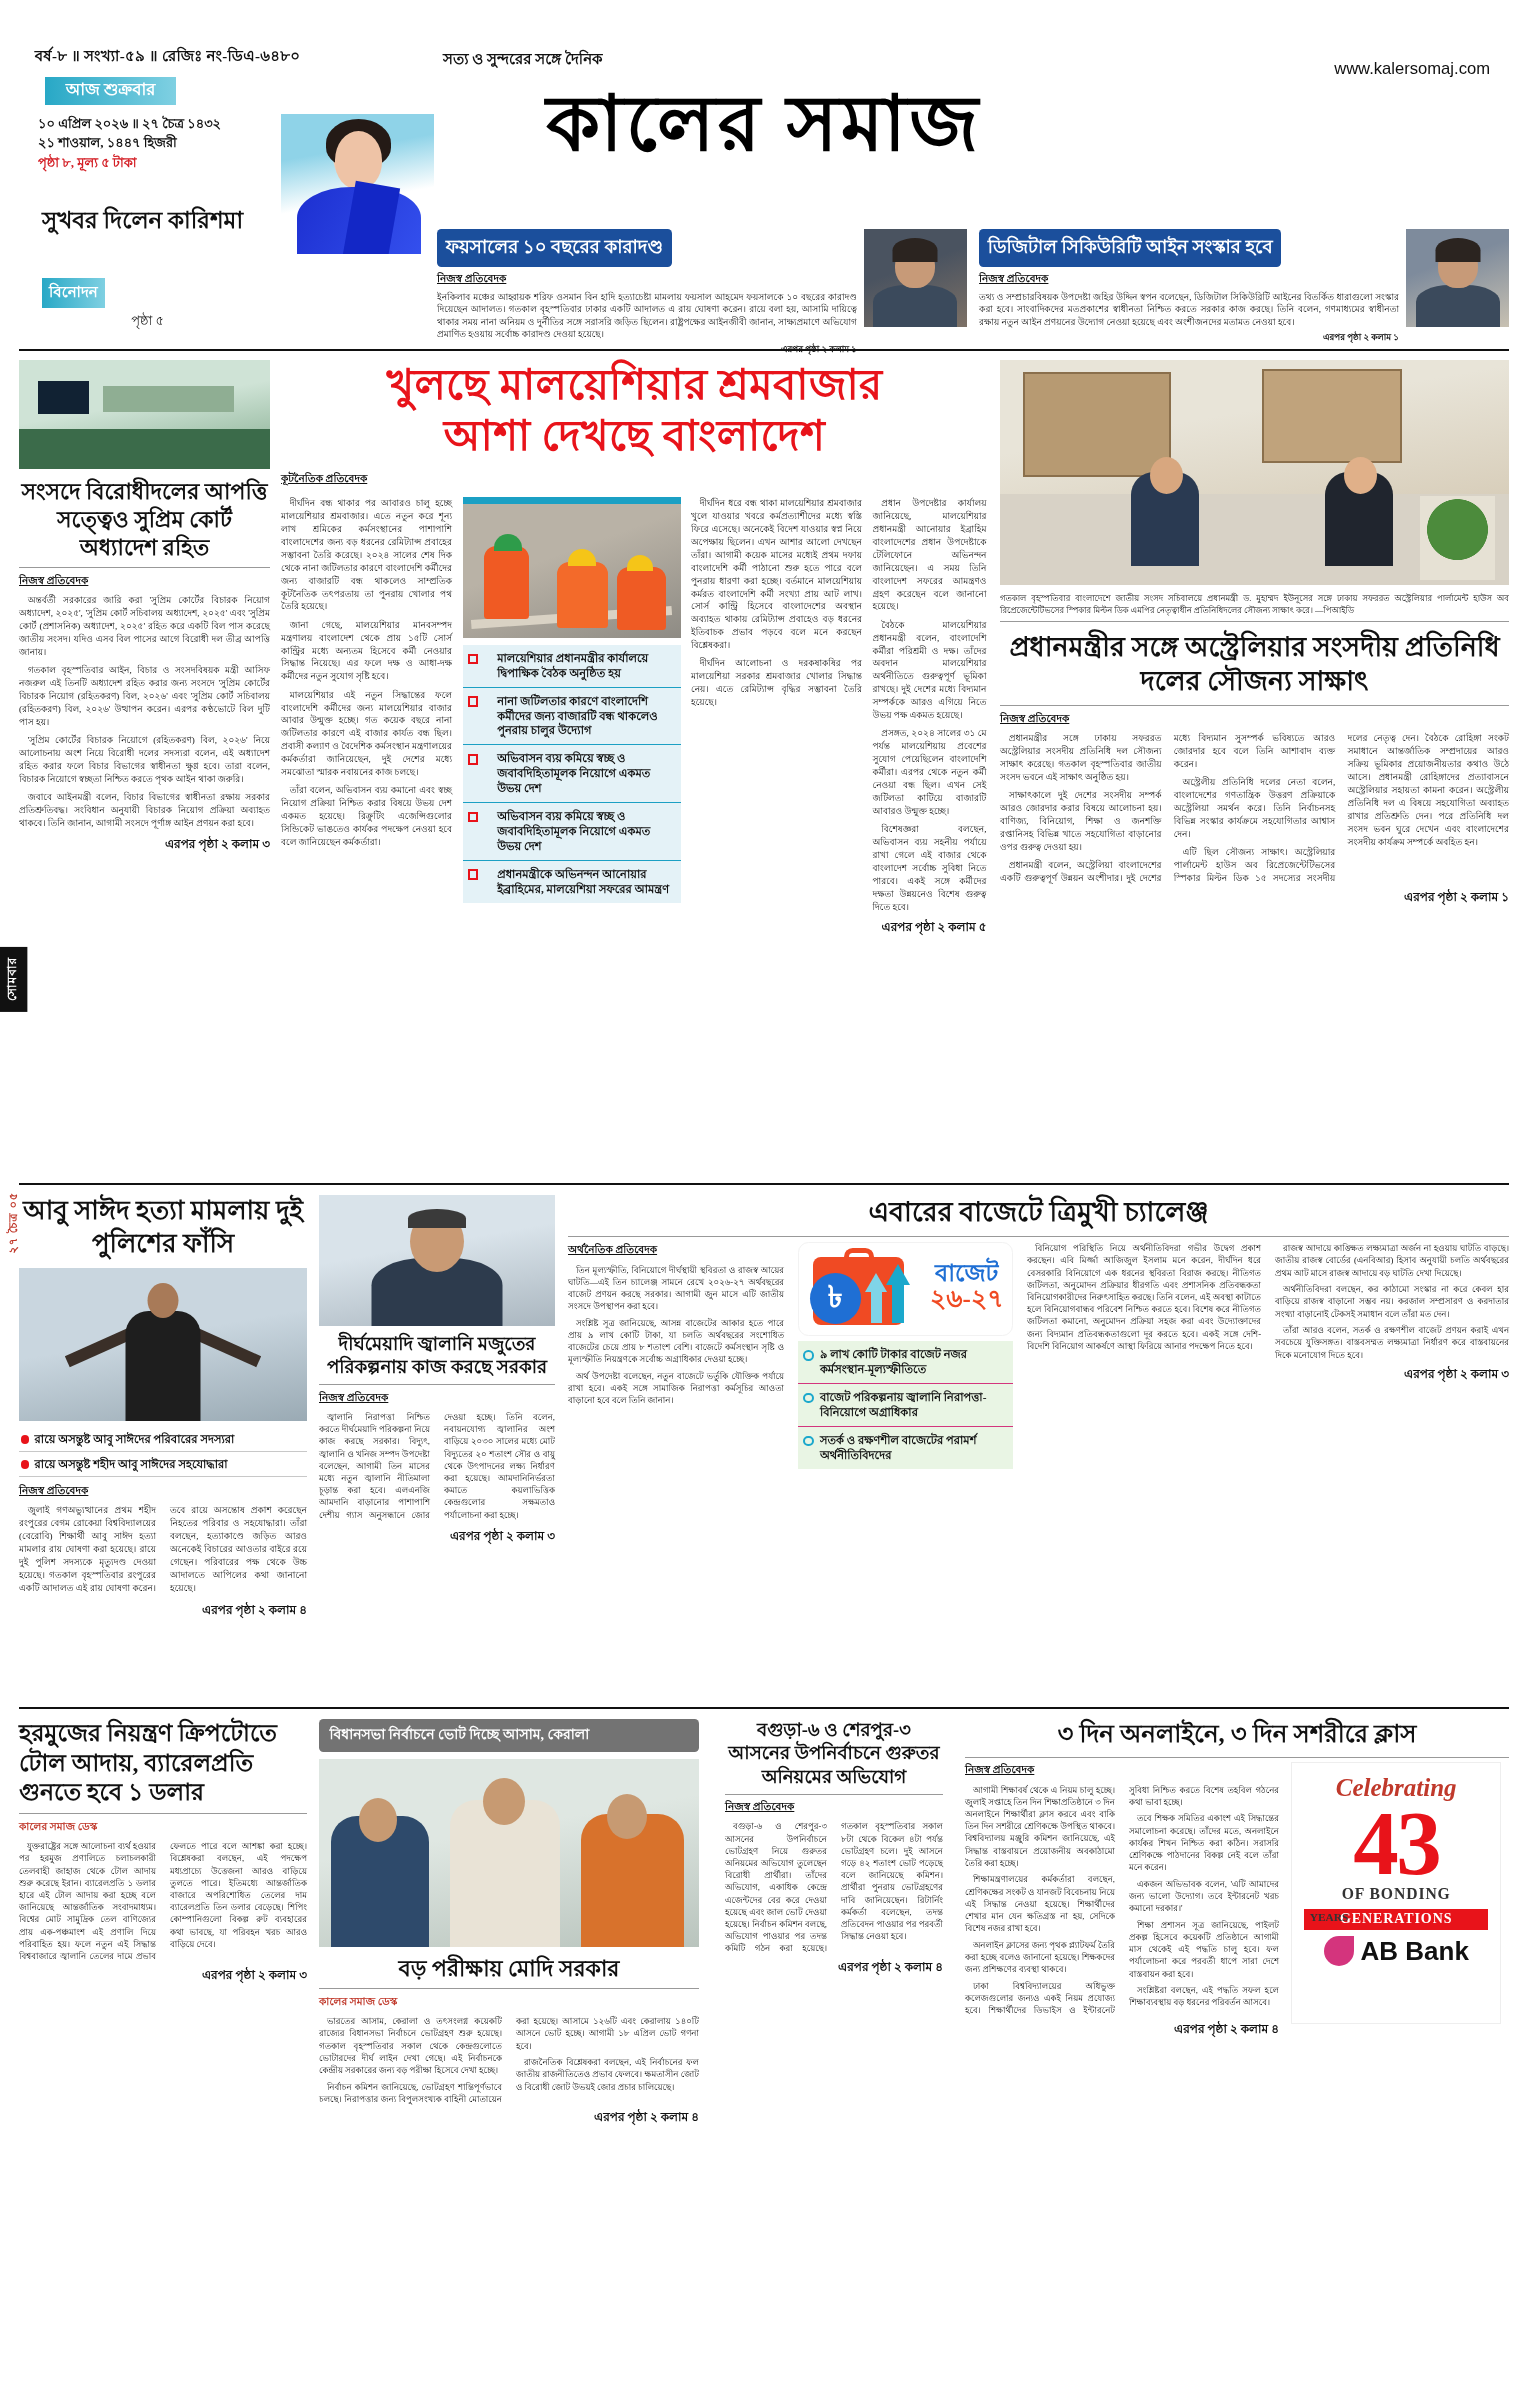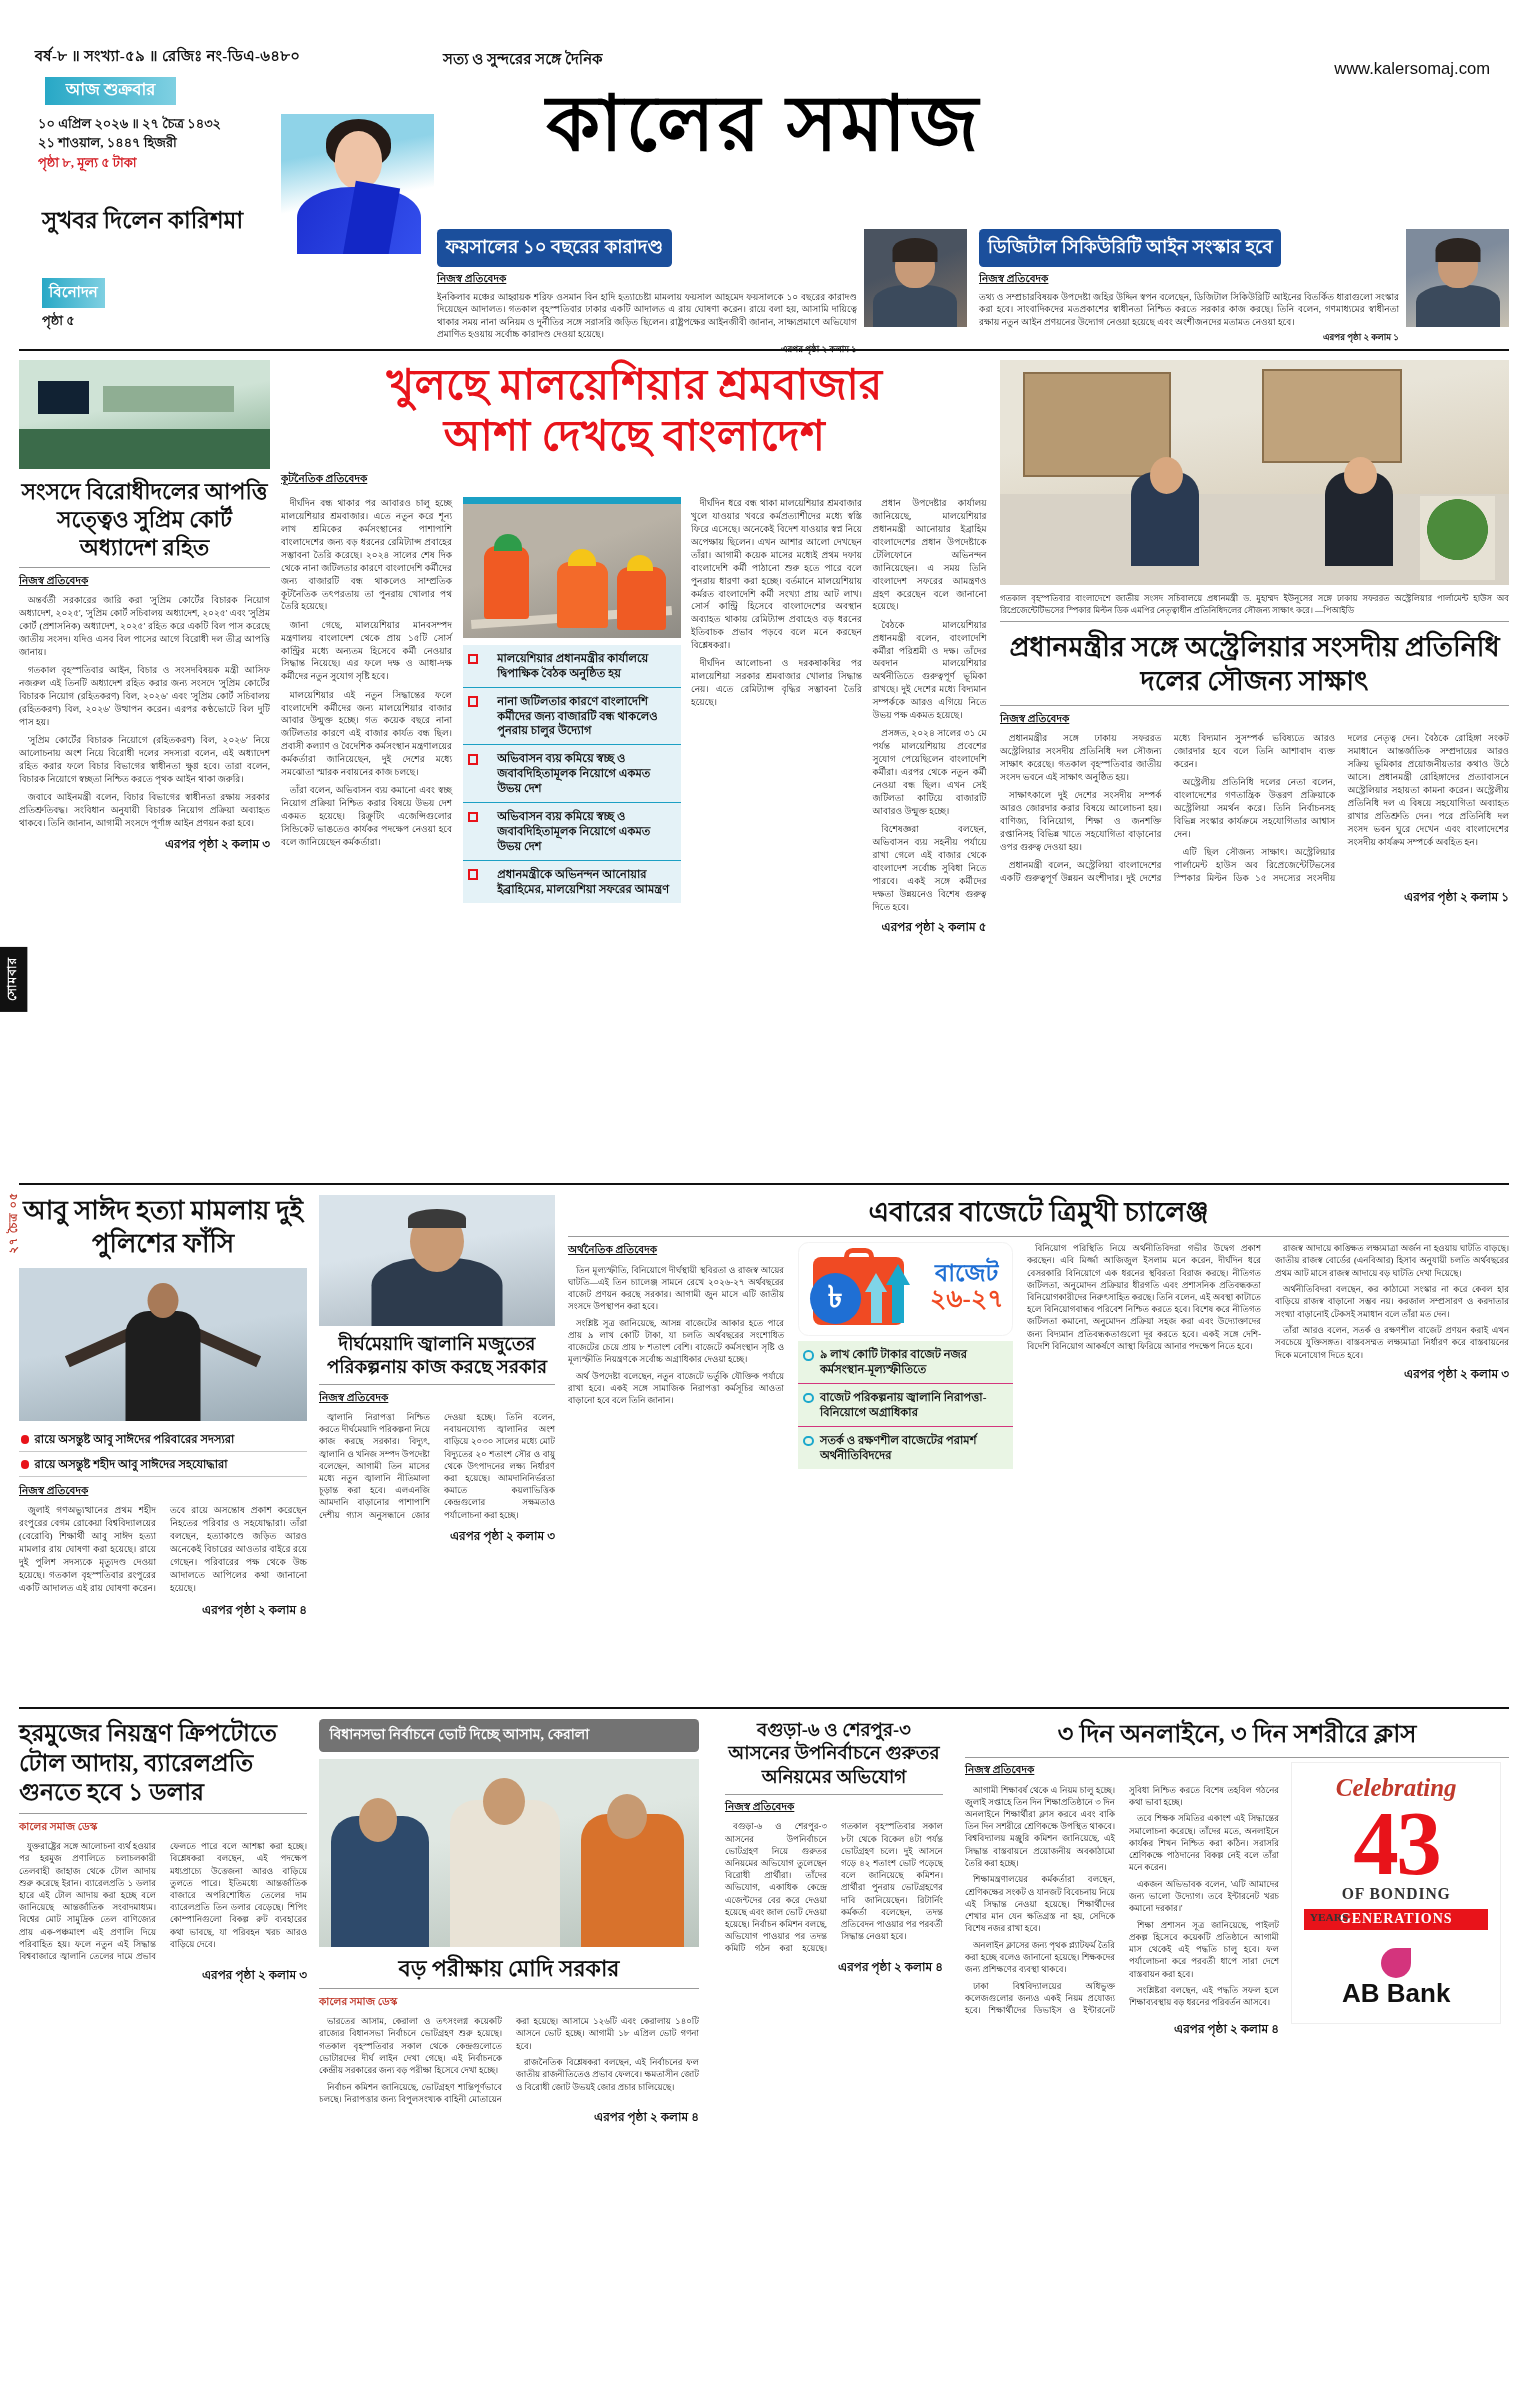--- a/index.html
+++ b/index.html
@@ -62,21 +62,21 @@
   }
   .binodon {
     position:absolute; left:23px; top:262px;
     width:122px;
   }
   .binodon .tag {
     background:linear-gradient(90deg,#28a8c6,#7fd0e2);
     color:#fff; font-size:15px; font-weight:bold;
     padding:2.6px 7px; display:inline-block;
   }
-  .binodon .pg { font-size:13px; font-weight:bold; margin-top:3.5px; }
+  .binodon .pg { font-size:13px; font-weight:normal; margin-top:3.5px;text-align:right; }
 
   
   .top-strip {
     position:absolute; left:437px; top:229px; right:19px; height:109px;
     display:flex; gap:12.2px;
   }
   .tn-card { flex:1; display:flex; gap:7px; }
   .tn-body { flex:1; }
   .tn-title {
     background:#1b4f9c; color:#fff; font-size:18.3px; font-weight:bold;
@@ -254,21 +254,21 @@
 
   .abbank {
     width:210px; height:262px; background:#fff; position:relative;
     border:0.9px solid #eee; overflow:hidden;
   }
   .abbank .cel { text-align:center; color:#c0392b; font-size:25px; font-weight:bold; font-family:"Liberation Serif",serif; font-style:italic; margin-top:10.5px; }
   .abbank .num { text-align:center; color:#e8131a; font-size:91px; font-weight:bold; line-height:.92; letter-spacing:-2.6px; }
   .abbank .yrs { position:absolute; left:17.5px; top:148px; font-size:11.4px; font-weight:bold; color:#333; }
   .abbank .ofb { text-align:center; font-size:15.7px; font-weight:bold; color:#333; letter-spacing:0.9px; }
   .abbank .gen { background:#e8131a; color:#fff; text-align:center; font-size:14px; font-weight:bold; letter-spacing:0.9px; padding:2.6px 0; margin:5.2px 12.2px; }
-  .abbank .logo { display:flex; align-items:center; justify-content:center; margin-top:18px;flex-direction:column; }
+  .abbank .logo { display:flex; align-items:center; justify-content:center; gap:7px; margin-top:6px; }
   .abbank .lmark { width:30px; height:30px; background:#d4347d; border-radius:50% 0 50% 50%; }
   .abbank .lname { font-size:26px; font-weight:bold; font-family:"Liberation Sans",sans-serif; }
 
   
   .side-tab {
     position:absolute; left:-3.5px; top:947px;
     writing-mode:vertical-rl; transform:rotate(180deg);
     background:#111; color:#fff; font-size:12.2px; font-weight:bold;
     padding:10.5px 5.2px; letter-spacing:0.9px;
   }

